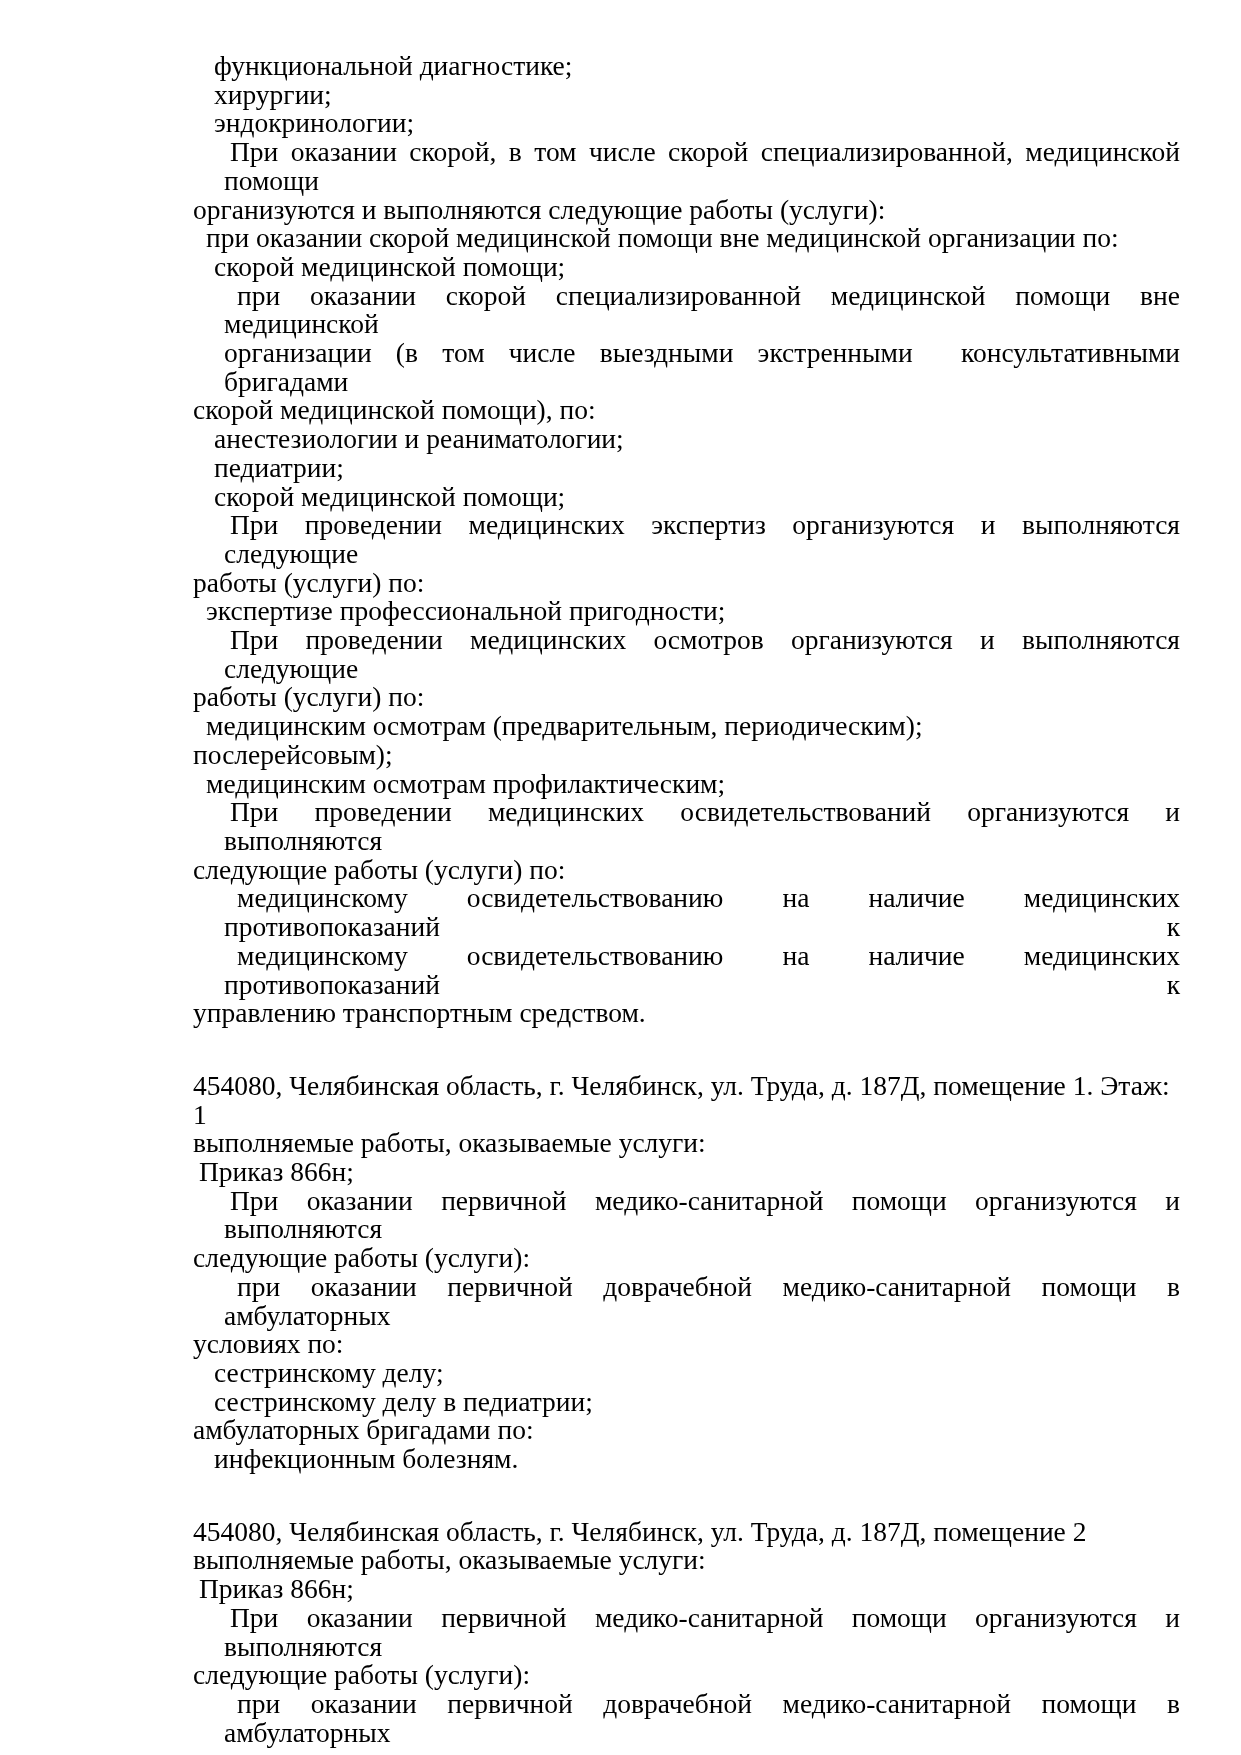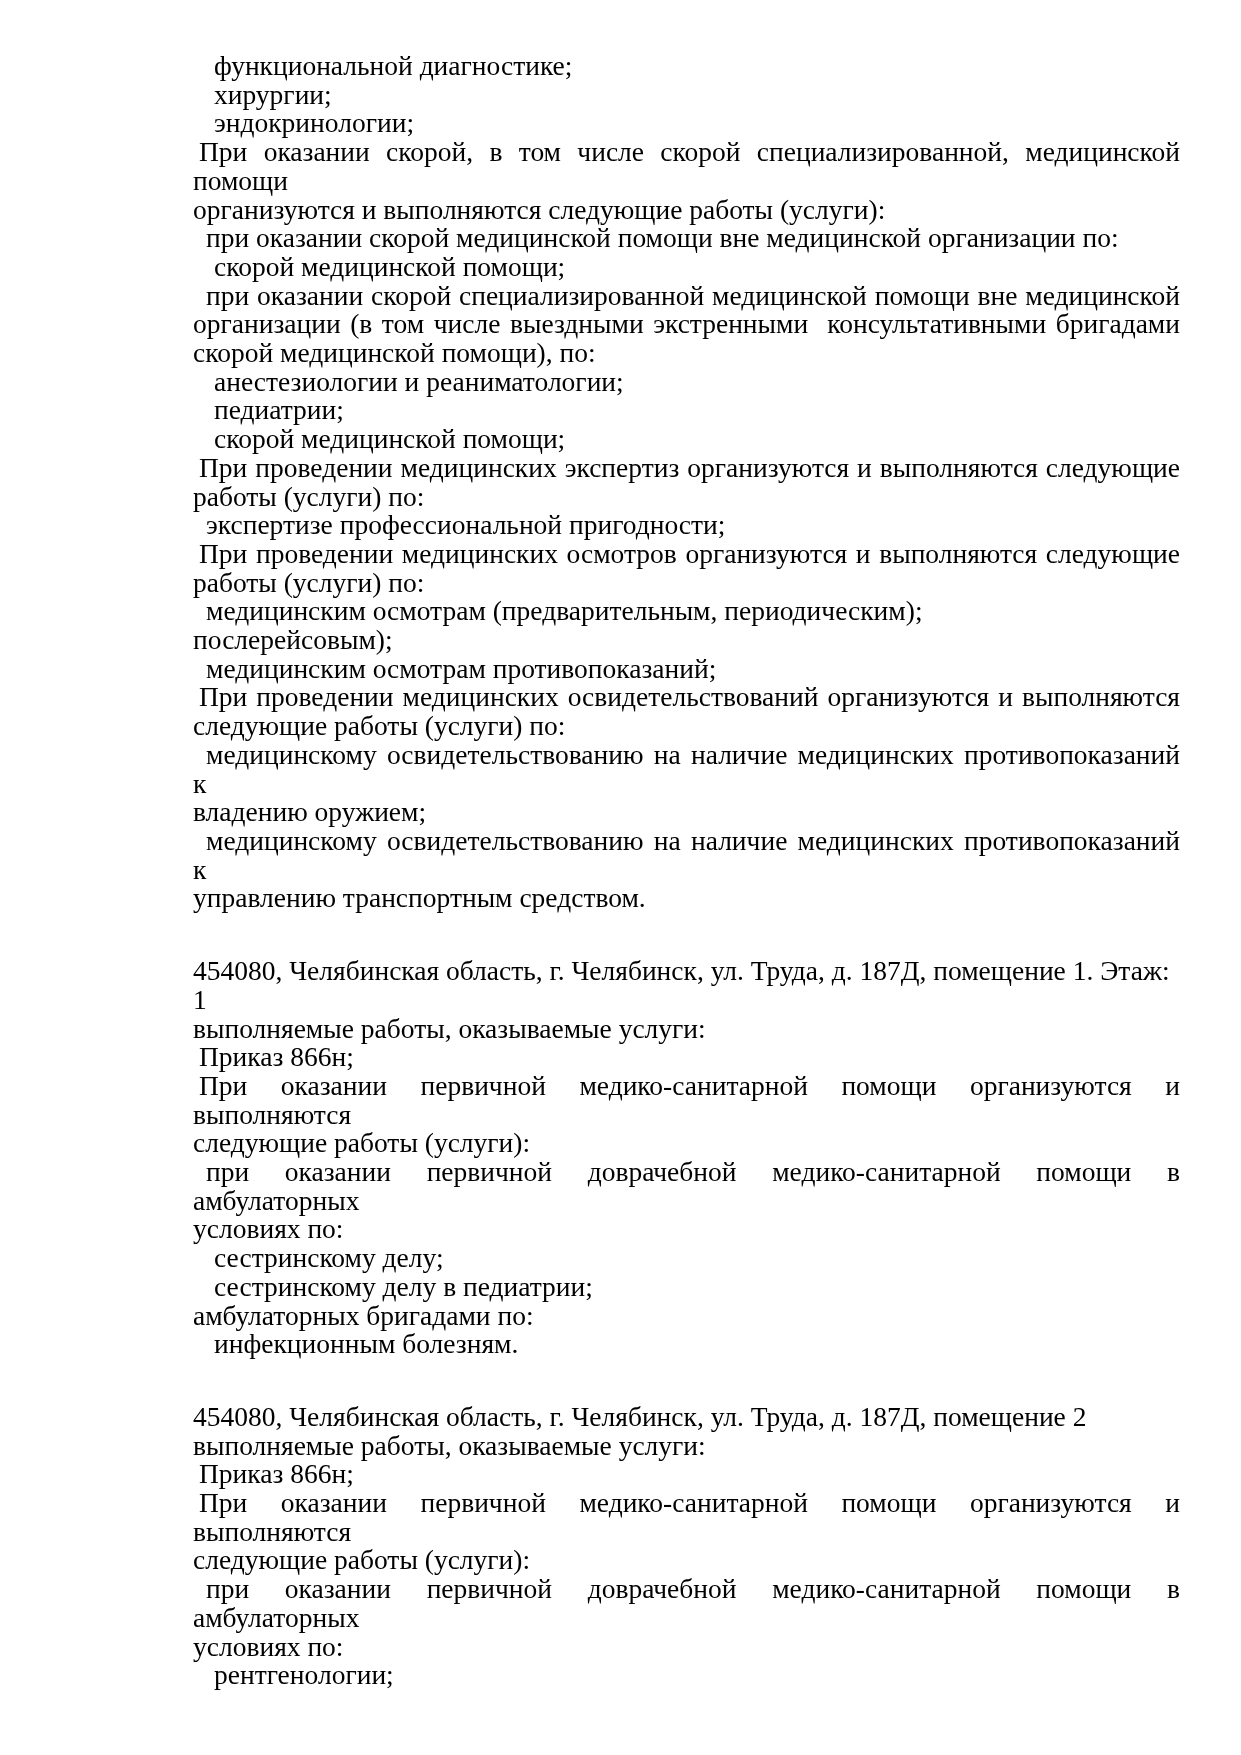--- a/index.html
+++ b/index.html
@@ -26,20 +26,21 @@
   .block { margin: 0; padding: 0; }
   .block.gap { margin-top: 44px; }
   .line {
     line-height: 28.7px;
     white-space: pre-wrap;   
     text-align: left;
   }
   .line.j {
     text-align: justify;
     text-align-last: justify;
+    margin-left: 31px;
   }
   .i0 { text-indent: 0; }
   .i1 { text-indent: 6px; }
   .i2 { text-indent: 13px; }
   .i3 { text-indent: 21px; }
 </style>
 </head>
 <body>
 
 <div class="page">
@@ -58,25 +59,24 @@
         <div class="line i3">анестезиологии и реаниматологии;</div>
         <div class="line i3">педиатрии;</div>
         <div class="line i3">скорой медицинской помощи;</div>
         <div class="line i1 j">При проведении медицинских экспертиз организуются и выполняются следующие</div>
         <div class="line i0">работы (услуги) по:</div>
         <div class="line i2">экспертизе профессиональной пригодности;</div>
         <div class="line i1 j">При проведении медицинских осмотров организуются и выполняются следующие</div>
         <div class="line i0">работы (услуги) по:</div>
         <div class="line i2">медицинским осмотрам (предварительным, периодическим);</div>
         <div class="line i0">послерейсовым);</div>
-        <div class="line i2">медицинским осмотрам противопоказаний;</div>
+        <div class="line i2">медицинским осмотрам профилактическим;</div>
         <div class="line i1 j">При проведении медицинских освидетельствований организуются и выполняются</div>
         <div class="line i0">следующие работы (услуги) по:</div>
         <div class="line i2 j">медицинскому освидетельствованию на наличие медицинских противопоказаний к</div>
-        <div class="line i0">владению оружием;</div>
         <div class="line i2 j">медицинскому освидетельствованию на наличие медицинских противопоказаний к</div>
         <div class="line i0">управлению транспортным средством.</div>
       </section>
       <section class="block gap">
         <div class="line i0">454080, Челябинская область, г. Челябинск, ул. Труда, д. 187Д, помещение 1. Этаж: 1</div>
         <div class="line i0">выполняемые работы, оказываемые услуги:</div>
         <div class="line i1">Приказ 866н;</div>
         <div class="line i1 j">При оказании первичной медико-санитарной помощи организуются и выполняются</div>
         <div class="line i0">следующие работы (услуги):</div>
         <div class="line i2 j">при оказании первичной доврачебной медико-санитарной помощи в амбулаторных</div>

